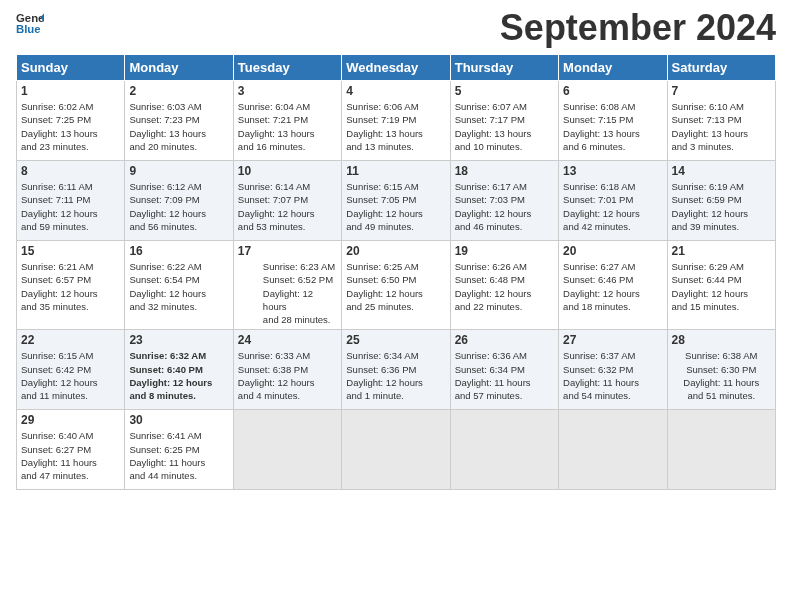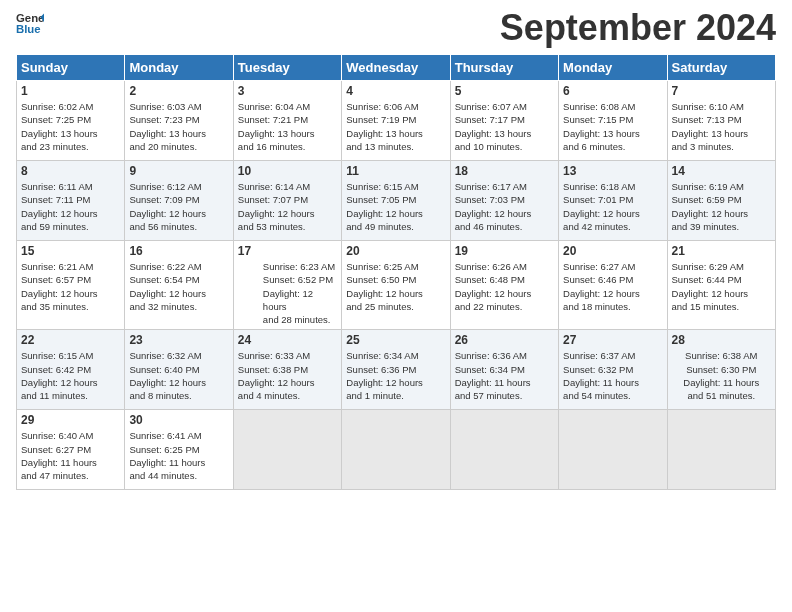--- a/index.html
+++ b/index.html
@@ -268,21 +268,21 @@
         <tr>
           <td>
             <span class="day-num">22</span>
             <div class="day-info" style="white-space: pre-line;">Sunrise: 6:15 AM
 Sunset: 6:42 PM
 Daylight: 12 hours
 and 11 minutes.</div>
           </td>
           <td>
             <span class="day-num">23</span>
-            <div class="day-info" style="white-space: pre-line;">Sunrise: 6:32 AM
+            <div class="day-info" style="white-space: pre-line; font-weight: bold;">Sunrise: 6:32 AM
 Sunset: 6:40 PM
 Daylight: 12 hours
 and 8 minutes.</div>
           </td>
           <td>
             <span class="day-num">24</span>
             <div class="day-info" style="white-space: pre-line;">Sunrise: 6:33 AM
 Sunset: 6:38 PM
 Daylight: 12 hours
 and 4 minutes.</div>

